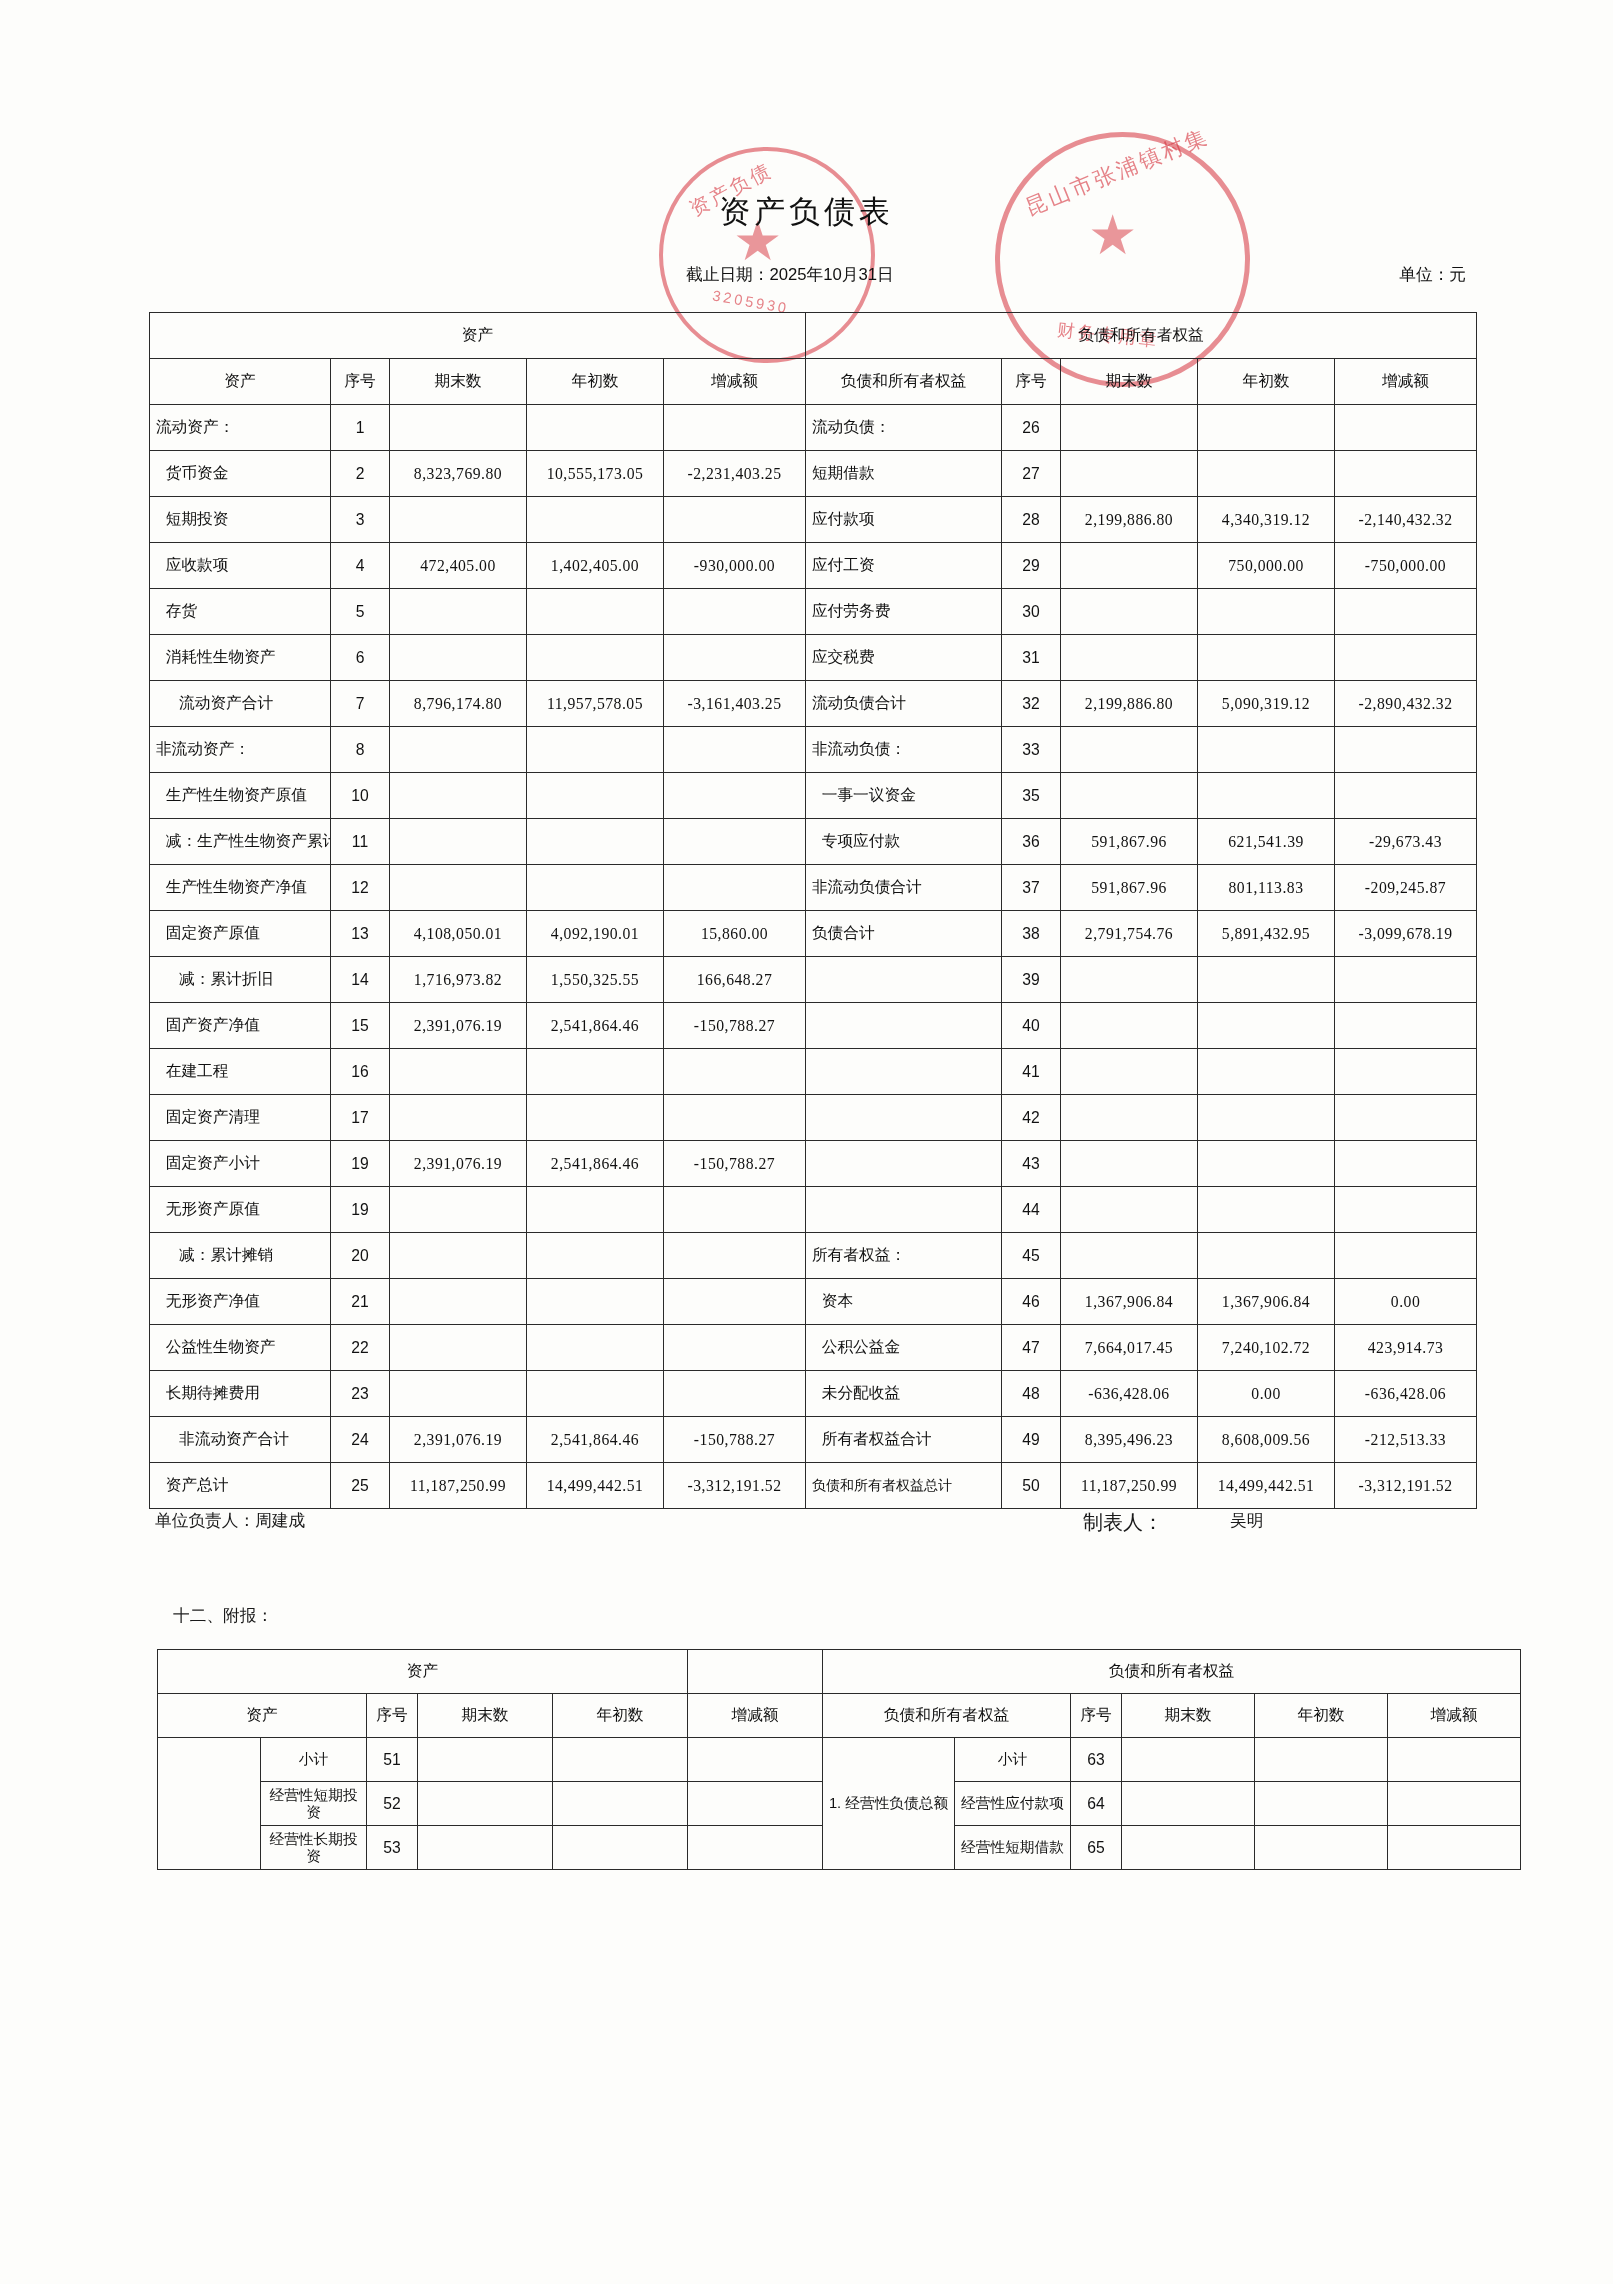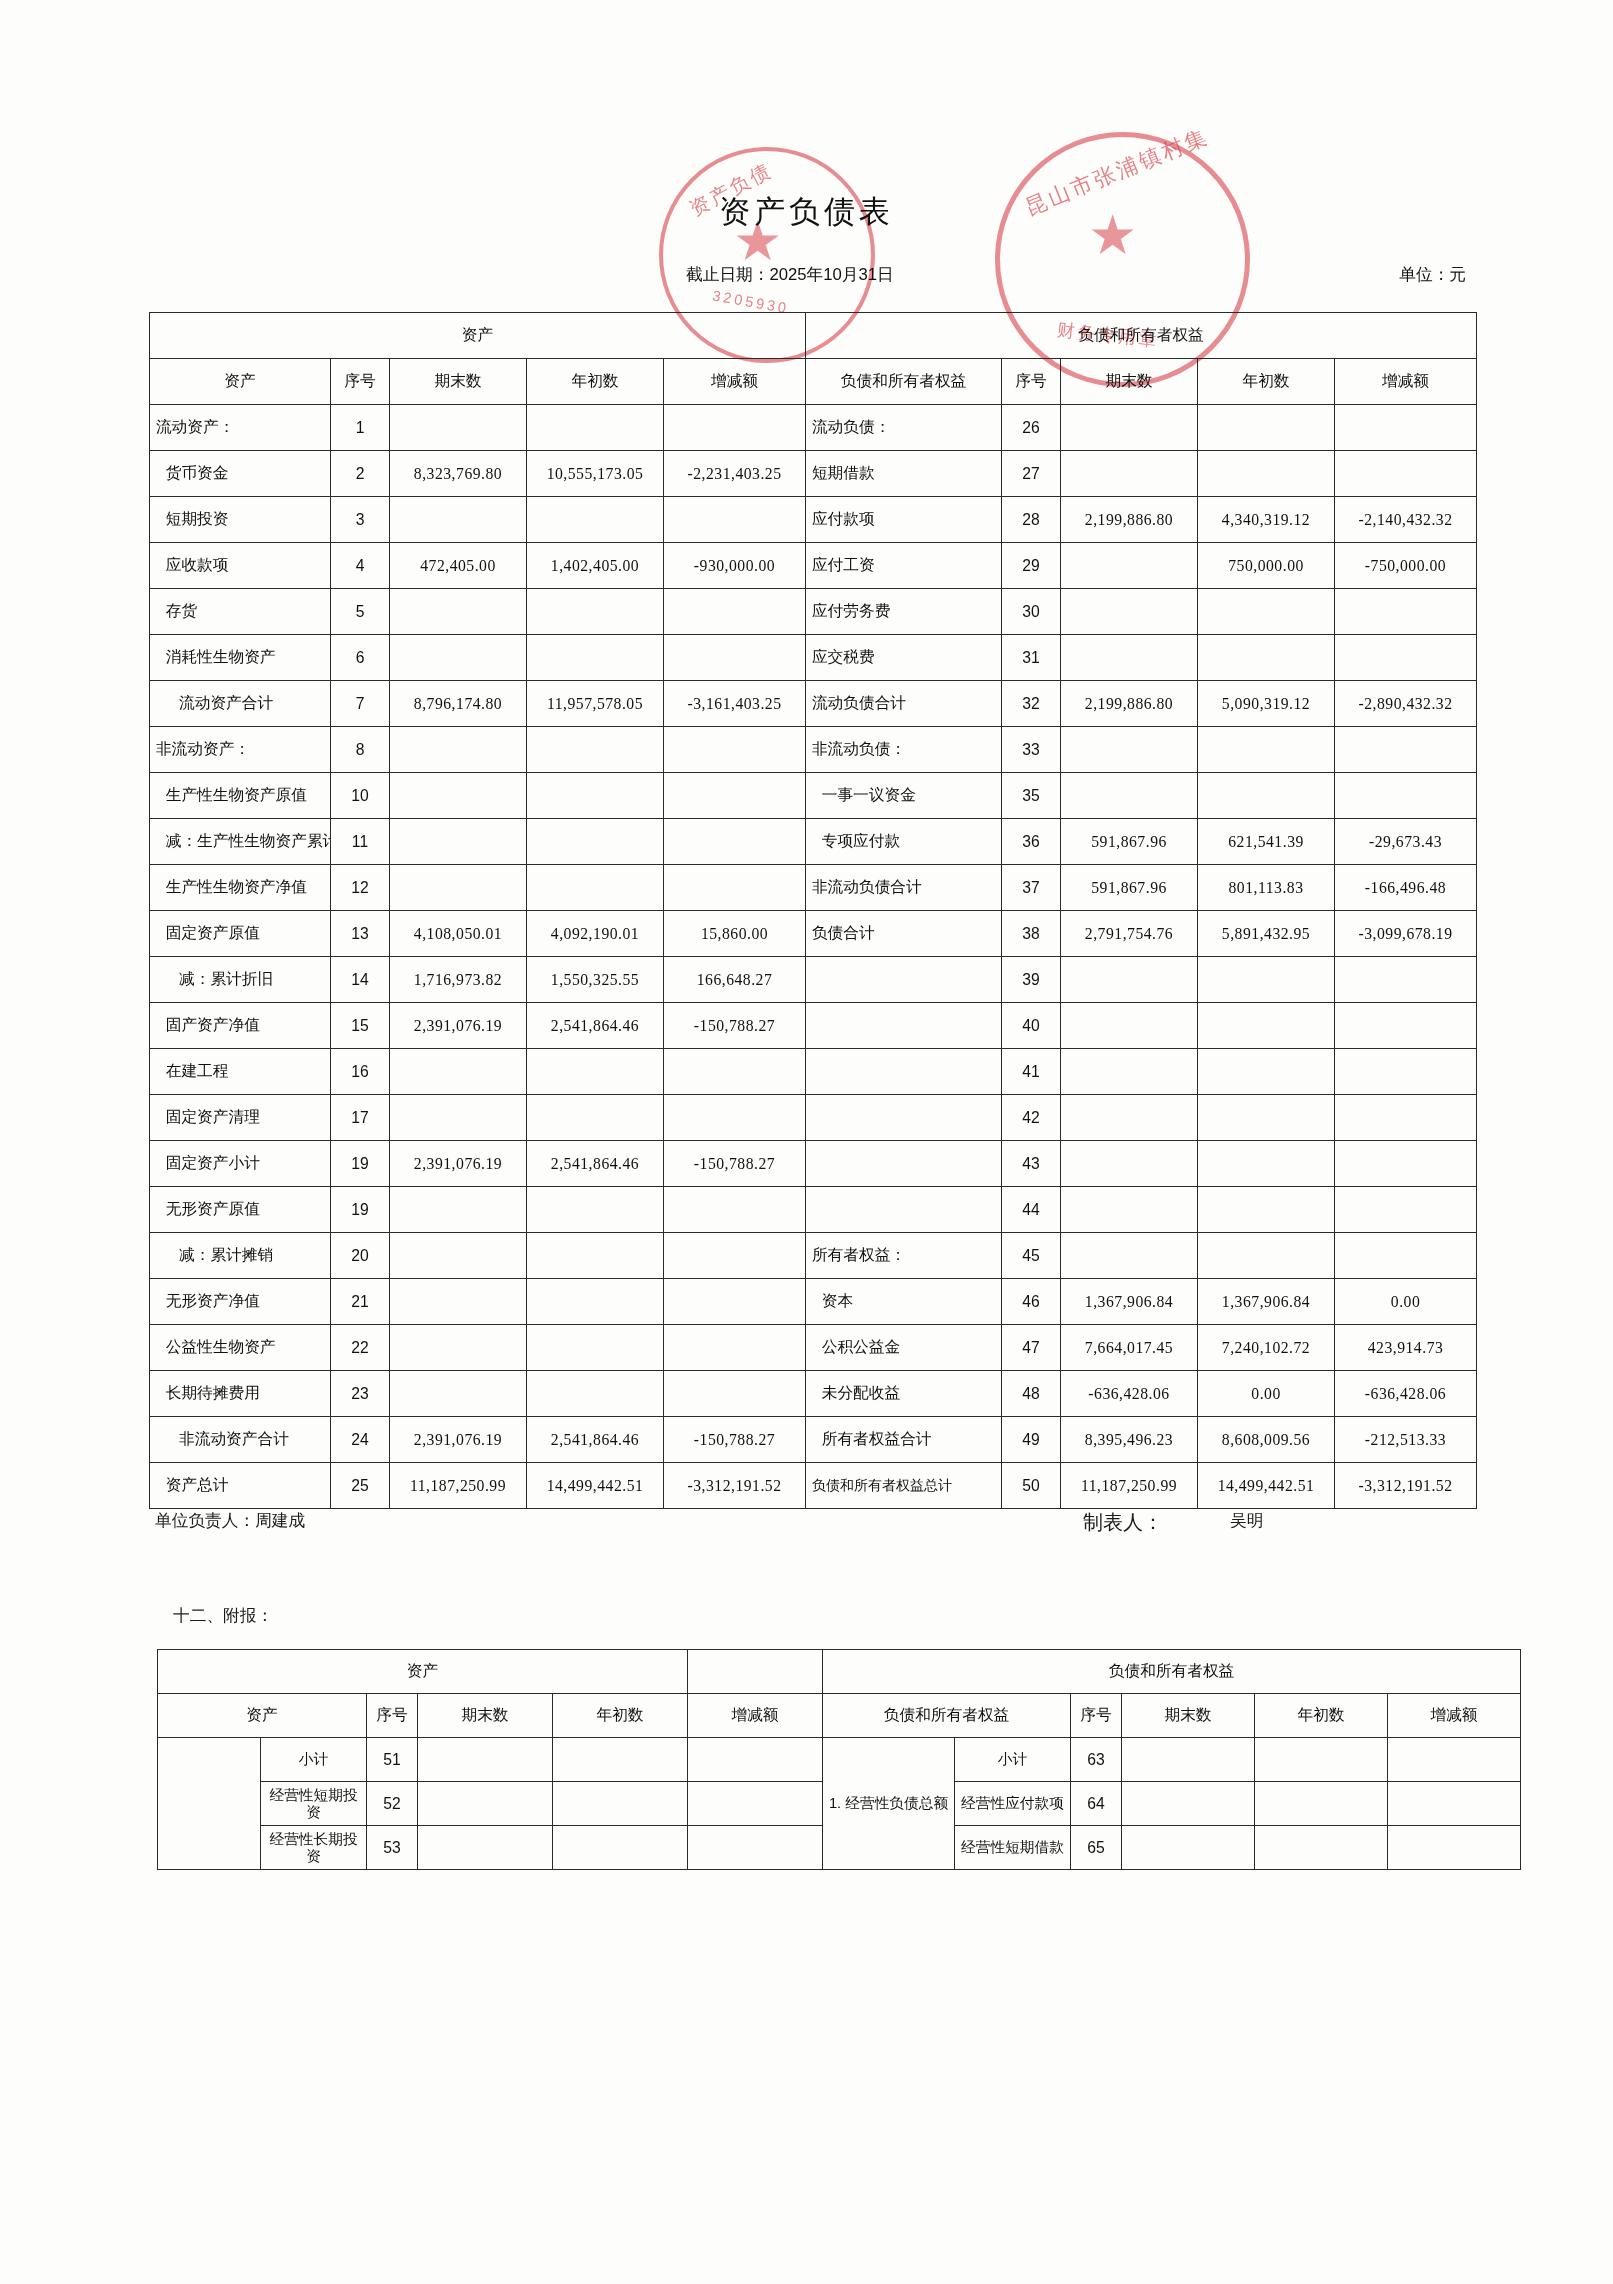--- a/index.html
+++ b/index.html
@@ -339,21 +339,21 @@
       <tr>
         <td class="c-label indent1">生产性生物资产净值</td>
         <td class="c-num">12</td>
         <td class="c-val"></td>
         <td class="c-val"></td>
         <td class="c-val"></td>
         <td class="c-label">非流动负债合计</td>
         <td class="c-num">37</td>
         <td class="c-val">591,867.96</td>
         <td class="c-val">801,113.83</td>
-        <td class="c-val">-166,496.48</td>
+        <td class="c-val">-209,245.87</td>
       </tr>
       <tr>
         <td class="c-label indent1">固定资产原值</td>
         <td class="c-num">13</td>
         <td class="c-val">4,108,050.01</td>
         <td class="c-val">4,092,190.01</td>
         <td class="c-val">15,860.00</td>
         <td class="c-label">负债合计</td>
         <td class="c-num">38</td>
         <td class="c-val">2,791,754.76</td>

